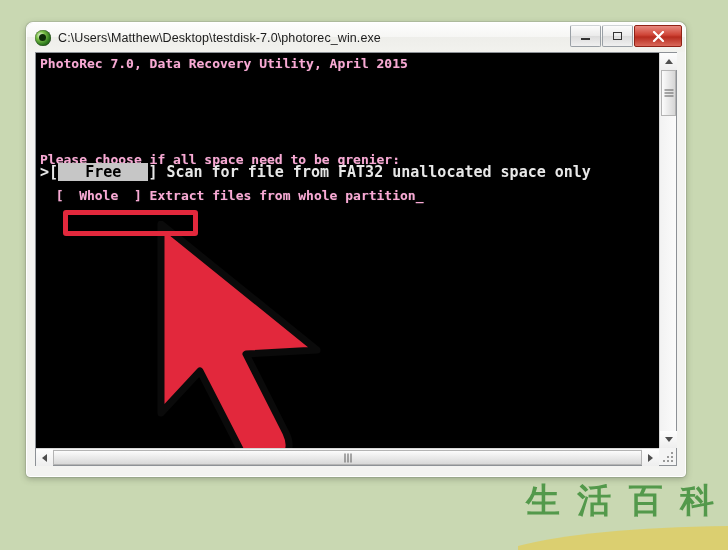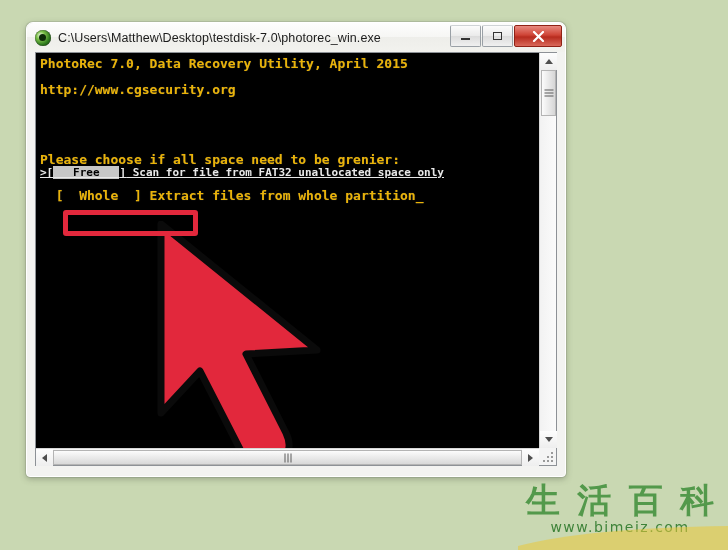--- a/index.html
+++ b/index.html
@@ -13,21 +13,21 @@
     font-family: "Liberation Sans", sans-serif;
     overflow: hidden;
     position: relative;
   }
 
   
   #window {
     position: absolute;
     left: 26px;
     top: 22px;
-    width: 540px;
+    width: 660px;
     height: 455px;
     background: #f3f3f1;
     border: 1px solid #ffffff;
     border-radius: 7px 7px 4px 4px;
     box-shadow: 0 2px 6px rgba(90,100,80,0.45),
                 0 0 0 1px rgba(150,160,140,0.35);
     box-sizing: border-box;
     overflow: hidden;
   }
 
@@ -126,42 +126,41 @@
     position: absolute;
     left: 0; top: 0;
     right: 17px;
     bottom: 17px;
     background: #000000;
     overflow: hidden;
   }
   .cline {
     position: absolute;
     left: 4px;
-    color: #eab308;
+    color: #f9a8d4;
     font-family: "DejaVu Sans Mono", "Liberation Mono", monospace;
     font-size: 13px;
     line-height: 13px;
     white-space: pre;
     font-weight: bold;
     letter-spacing: 0px;
     text-shadow: 0 0 1px rgba(255,255,255,0.25);
   }
 
   
   #row-free {
     position: absolute;
     left: 4px;
     top: 113px;
     white-space: pre;
     font-family: "DejaVu Sans Mono", "Liberation Mono", monospace;
-    font-size: 11px;
+    font-size: 15px;
     line-height: 13px;
     font-weight: bold;
     color: #e8e8e8;
-    text-decoration: underline;
   }
   #row-free .sel {
     background: #c6c6c6;
     color: #000000;
     text-shadow: none;
   }
 
   
   #vscroll {
     position: absolute;
@@ -318,21 +317,20 @@
           </svg>
         </div>
       </div>
     </div>
 
     <div id="console-wrap">
 
       <div id="console">
 
         <div class="cline" style="top:4px">PhotoRec 7.0, Data Recovery Utility, April 2015</div>
-        <div class="cline" style="top:30px">http://www.cgsecurity.org</div>
         <div class="cline" style="top:100px">Please choose if all space need to be grenier:</div>
 
         <div id="row-free"><span>&gt;[</span><span class="sel">   Free   </span><span>]</span><span> Scan for file from FAT32 unallocated space only</span></div>
 
         <div class="cline" style="top:136px">  [  Whole  ] Extract files from whole partition_</div>
 
         <div id="hl-box"></div>
 
         <svg id="big-cursor" viewBox="0 0 218 312">
           <path d="M27 3 L27 192 L66 150 L108 232 Q118 252 140 243 Q162 233 152 212 L112 133 L183 129 Z" fill="#e2283c" stroke="#0a0a0a" stroke-width="7" stroke-linejoin="round" stroke-linecap="round"></path>
@@ -383,21 +381,20 @@
     </div>
   </div>
 
   <div id="watermark">
     <div id="wm-chars">
       <span>生</span>
       <span>活</span>
       <span>百</span>
       <span>科</span>
     </div>
-    <div id="wm-url">www.bimeiz.com</div>
     <div id="wm-swoosh">
       <svg width="210" height="26" viewBox="0 0 210 26">
         <path d="M0 20 Q70 2 210 0 L210 26 L0 26 Z" fill="#e9c83a" opacity="0.55"></path>
       </svg>
     </div>
   </div>
 
 </div>
 
 </body></html>

